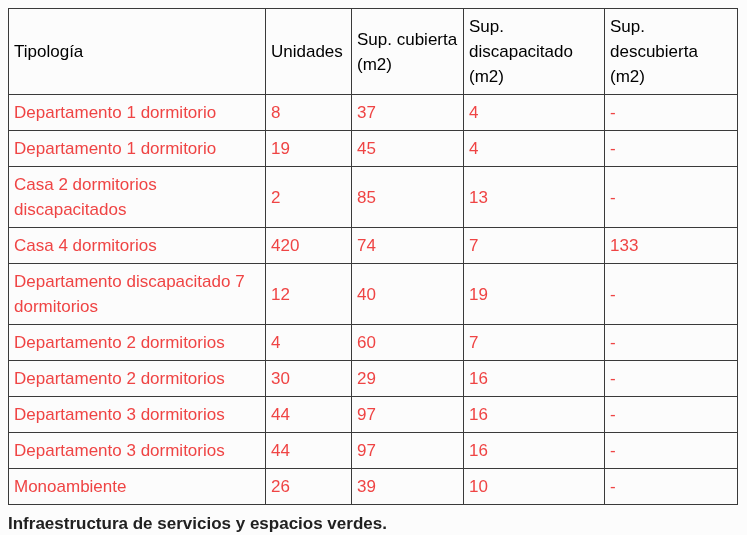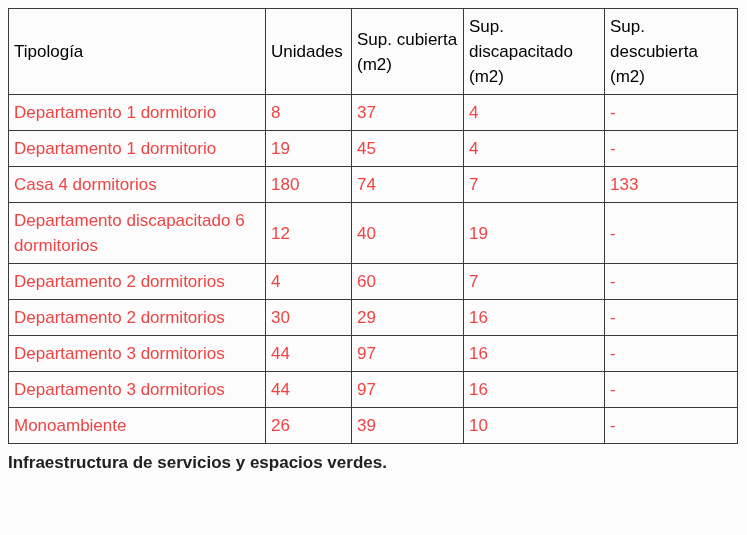--- a/index.html
+++ b/index.html
@@ -85,28 +85,35 @@
           <td>-</td>
         </tr>
         <tr>
           <td>Departamento 1 dormitorio</td>
           <td>19</td>
           <td>45</td>
           <td>4</td>
           <td>-</td>
         </tr>
         <tr>
+          <td>Casa 2 dormitorios discapacitados</td>
+          <td>2</td>
+          <td>85</td>
+          <td>13</td>
+          <td>-</td>
+        </tr>
+        <tr>
           <td>Casa 4 dormitorios</td>
-          <td>180</td>
+          <td>420</td>
           <td>74</td>
           <td>7</td>
           <td>133</td>
         </tr>
         <tr>
-          <td>Departamento discapacitado 6 dormitorios</td>
+          <td>Departamento discapacitado 7 dormitorios</td>
           <td>12</td>
           <td>40</td>
           <td>19</td>
           <td>-</td>
         </tr>
         <tr>
           <td>Departamento 2 dormitorios</td>
           <td>4</td>
           <td>60</td>
           <td>7</td>

